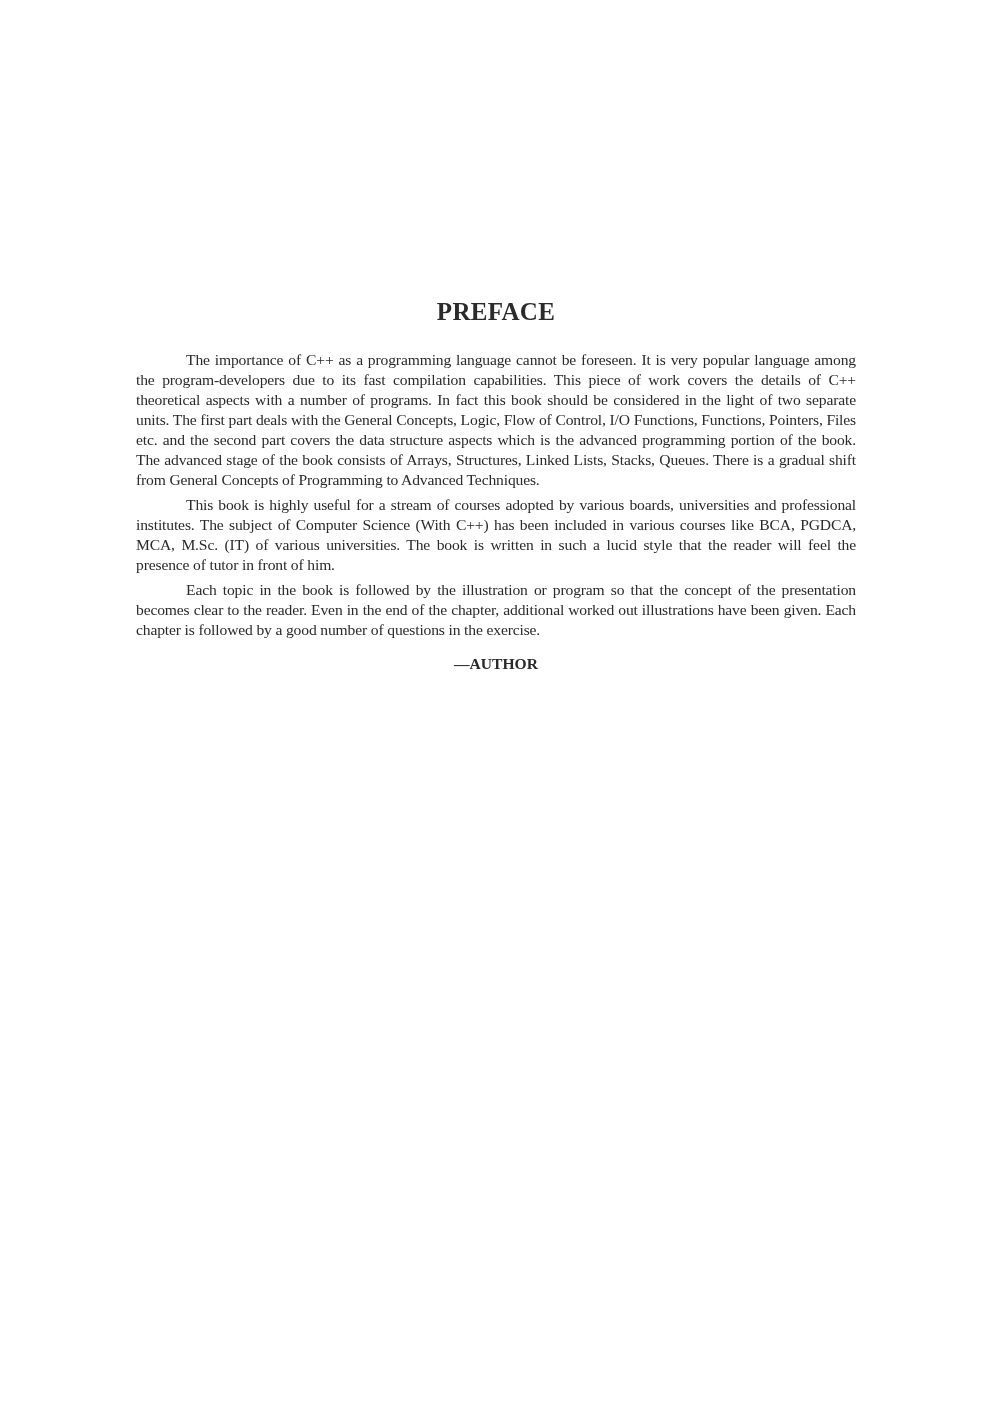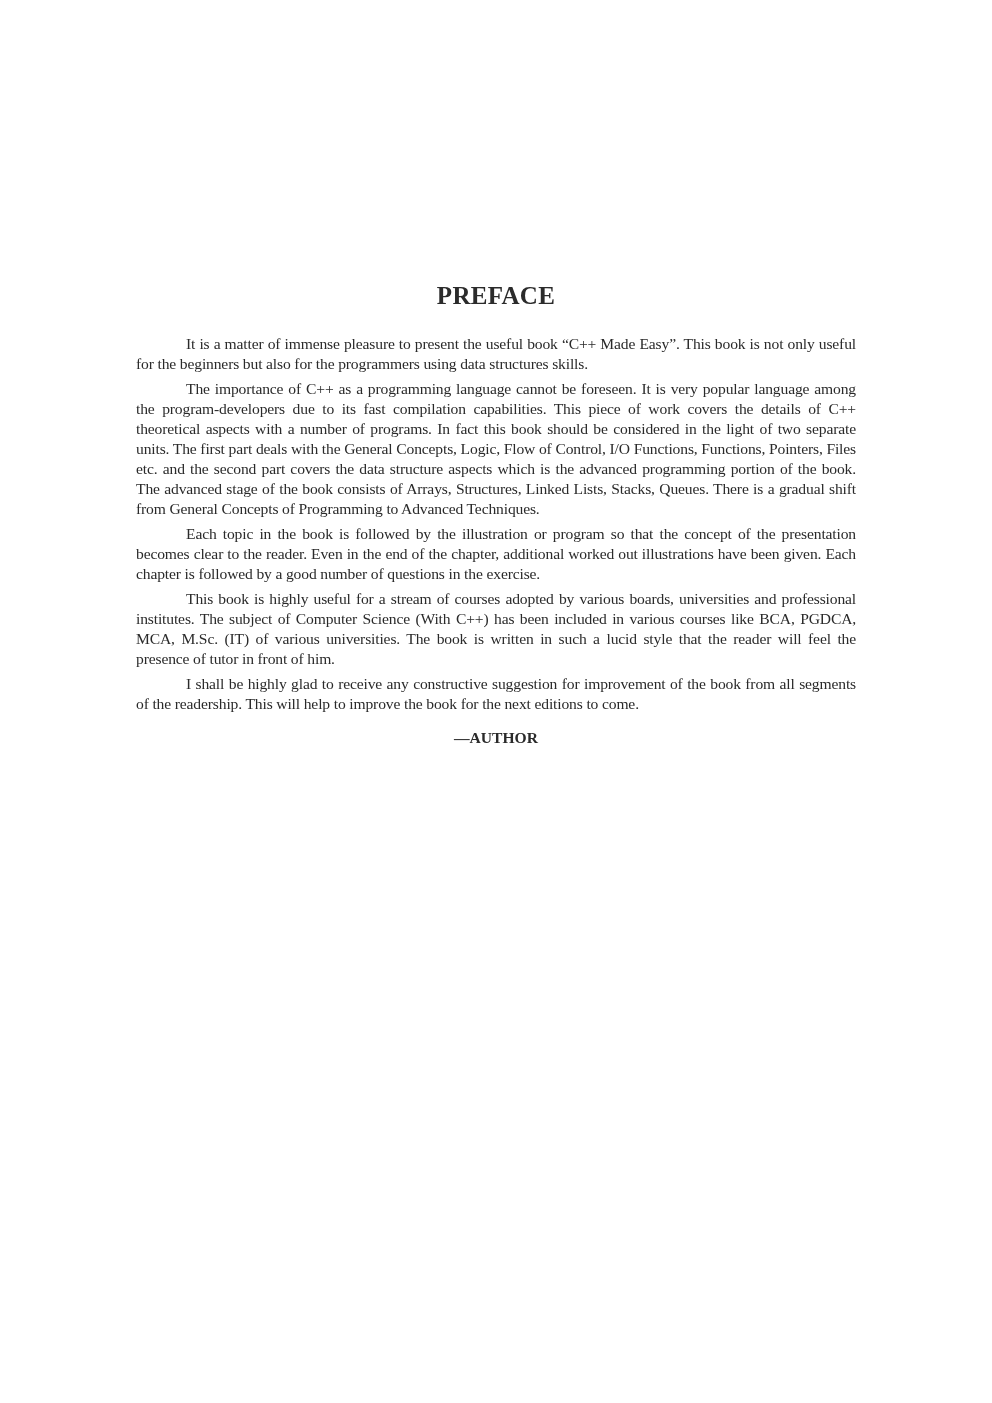--- a/index.html
+++ b/index.html
@@ -11,21 +11,21 @@
       width: 992px;
       height: 1403px;
       position: relative;
       overflow: hidden;
       font-family: "Liberation Serif", "DejaVu Serif", serif;
       color: #2a2a2a;
     }
     .page {
       position: absolute;
       left: 136px;
-      top: 280px;
+      top: 296px;
       width: 720px;
     }
     .title {
       text-align: center;
       font-weight: bold;
       font-size: 25px;
       letter-spacing: 0.3px;
       margin: 0 0 22px 0;
       line-height: 32px;
       color: #2b2b2b;
@@ -45,20 +45,18 @@
       line-height: 20px;
       margin-top: 14px;
     }
   </style>
 </head>
 <body>
 
 <div class="page">
   <h1 class="title">PREFACE</h1>
 
-  <p class="para">It is a matter of immense pleasure to present the useful book “C++ Made Easy”.  This book is not only useful for the beginners but also for the programmers using data structures skills.</p>
   <p class="para">The importance of C++ as a programming language cannot be foreseen.  It is very popular language among the program-developers due to its fast compilation capabilities.  This piece of work covers the details of C++ theoretical aspects with a number of programs.  In fact this book should be considered in the light of two separate units.  The first part deals with the General Concepts, Logic, Flow of Control, I/O Functions, Functions, Pointers, Files etc. and the second part covers the data structure aspects which is the advanced programming portion of the book.  The advanced stage of the book consists of Arrays, Structures, Linked Lists, Stacks, Queues.  There is a gradual shift from General Concepts of Programming to Advanced Techniques.</p>
+  <p class="para">This book is highly useful for a stream of courses adopted by various boards, universities and professional institutes.  The subject of Computer Science (With C++) has been included in various courses like BCA, PGDCA, MCA, M.Sc. (IT) of various universities.  The book is written in such a lucid style that the reader will feel the presence of tutor in front of him.</p>
   <p class="para">Each topic in the book is followed by the illustration or program so that the concept of the presentation becomes clear to the reader.  Even in the end of the chapter, additional worked out illustrations have been given.  Each chapter is followed by a good number of questions in the exercise.</p>
-  <p class="para">This book is highly useful for a stream of courses adopted by various boards, universities and professional institutes.  The subject of Computer Science (With C++) has been included in various courses like BCA, PGDCA, MCA, M.Sc. (IT) of various universities.  The book is written in such a lucid style that the reader will feel the presence of tutor in front of him.</p>
-  <p class="para">I shall be highly glad to receive any constructive suggestion for improvement of the book from all segments of the readership.  This will help to improve the book for the next editions to come.</p>
 
   <div class="signature">—AUTHOR</div>
 </div>
 
 </body></html>

